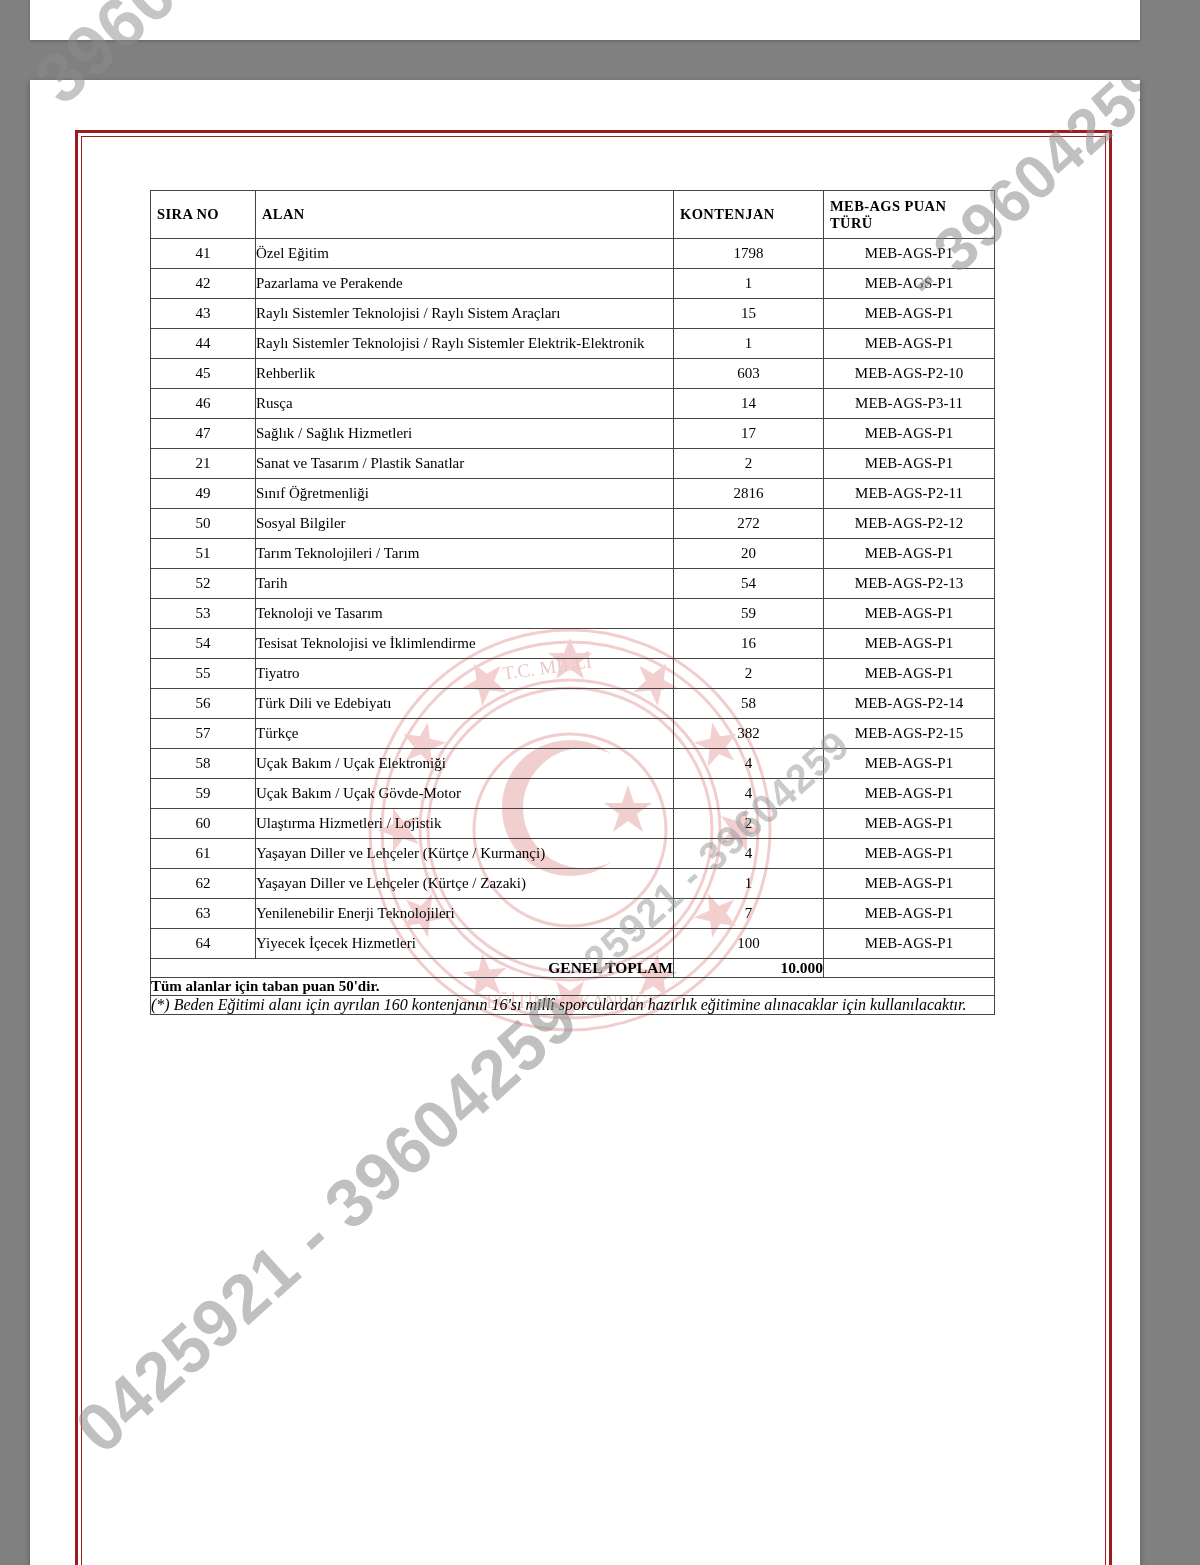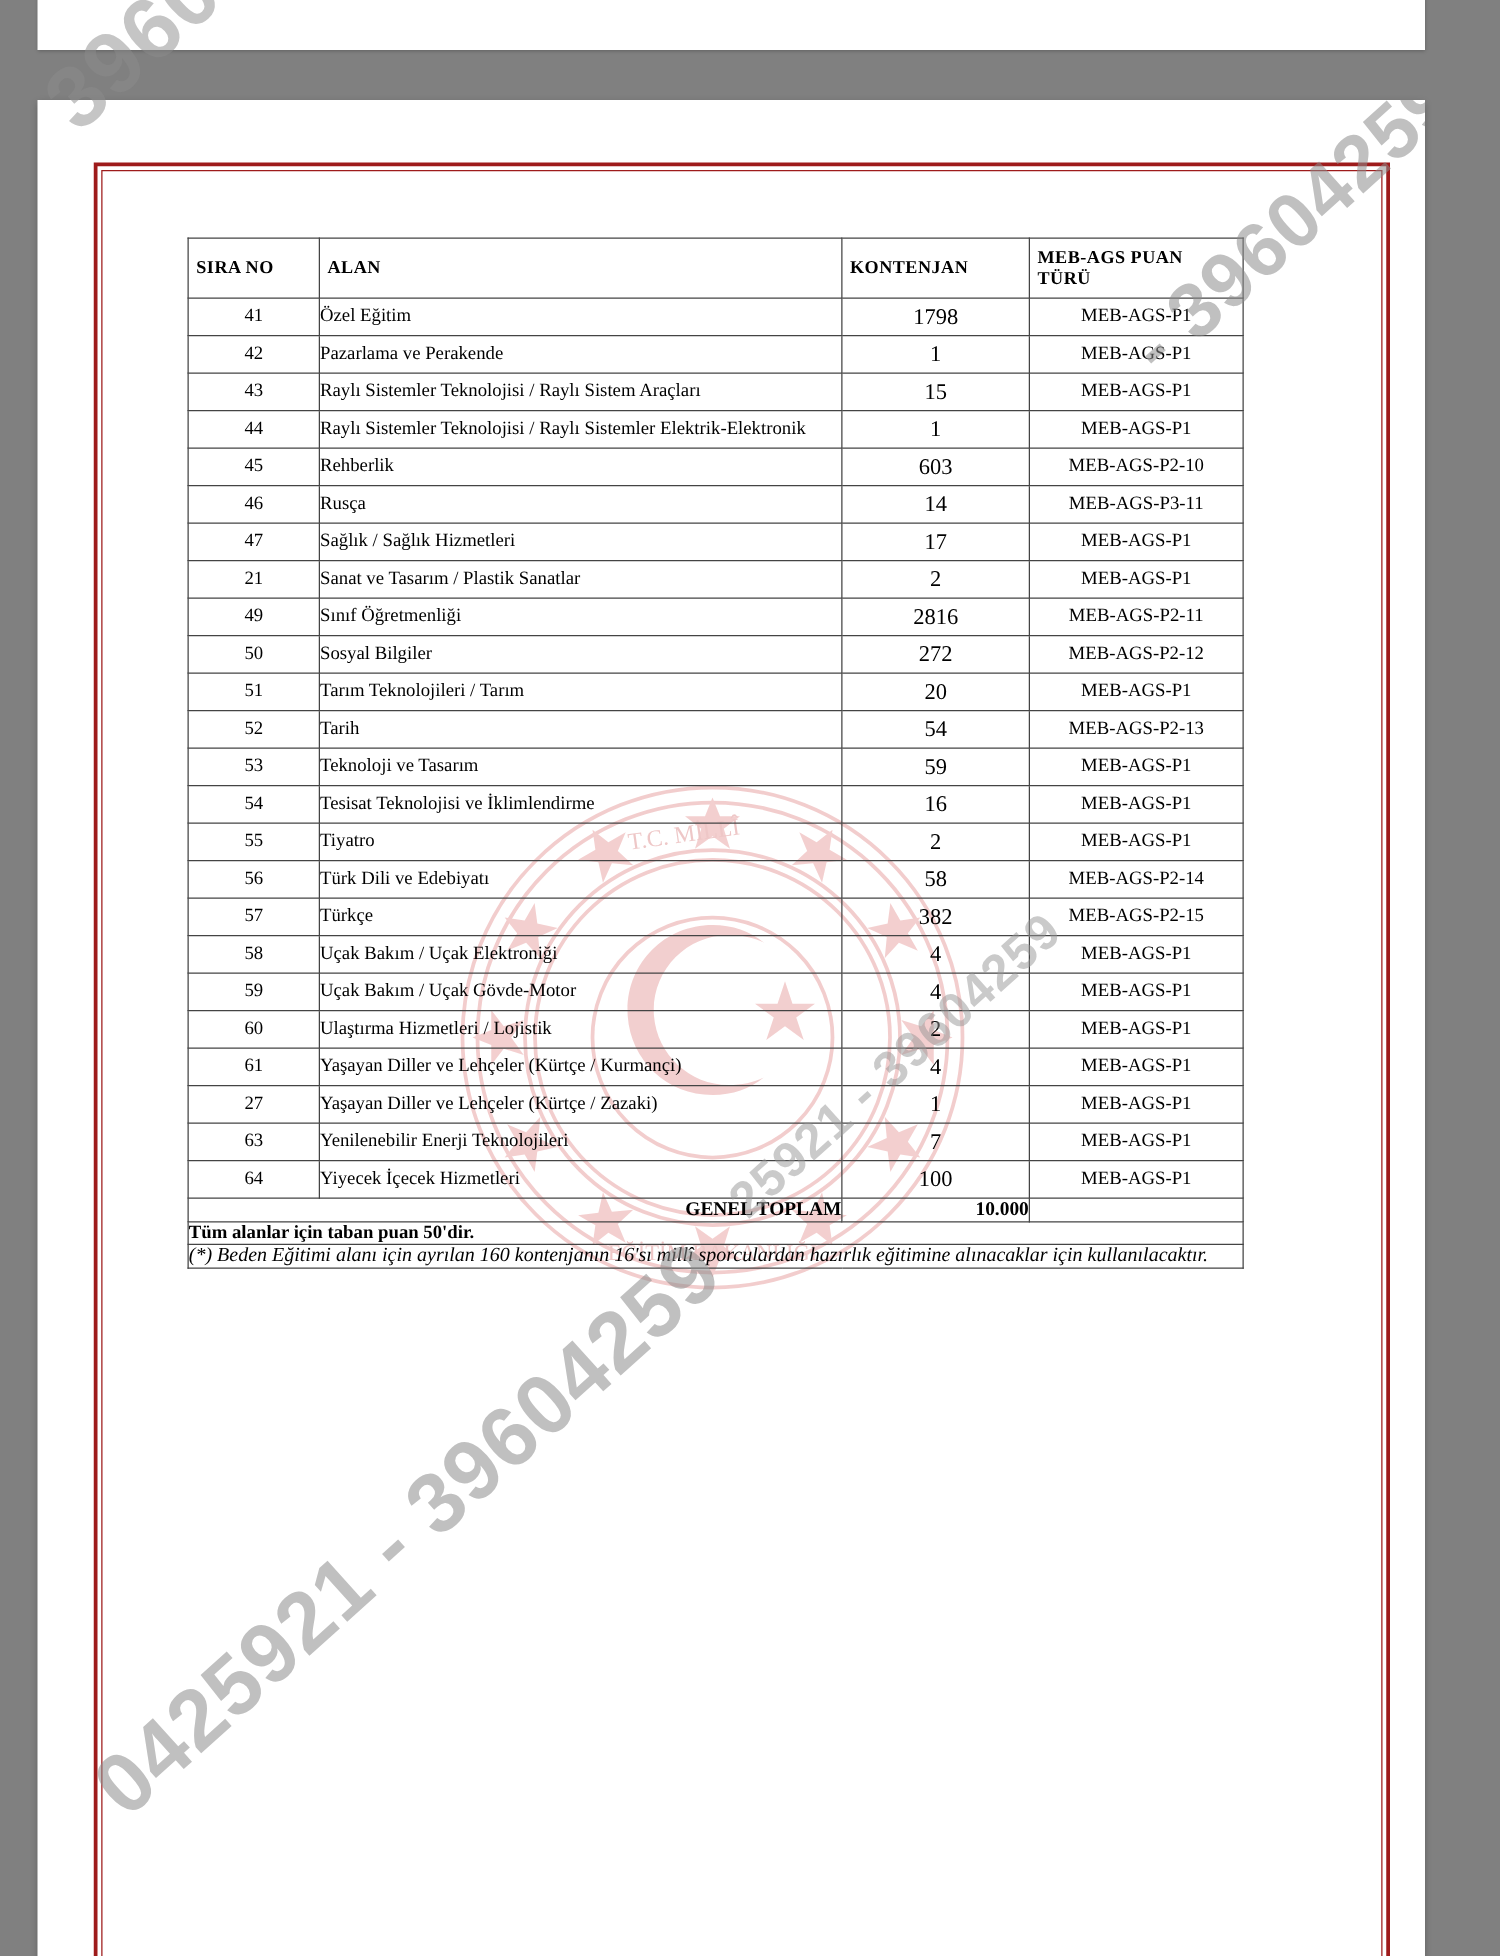--- a/index.html
+++ b/index.html
@@ -146,21 +146,21 @@
     height: 29px;
     font-size: 15px;
   }
   td.c-alan {
     text-align: left;
     padding-left: 10px;
     font-size: 15px;
   }
   td.c-kont {
     text-align: center;
-    font-size: 18px;
+    font-size: 15px;
     border-left: none;
   }
   td.c-puan {
     text-align: center;
     font-size: 15px;
   }
 
   tr.total-row td {
     border: 1px solid #444;
   }
@@ -368,21 +368,21 @@
               <td class="c-kont">2</td>
               <td class="c-puan">MEB-AGS-P1</td>
             </tr>
             <tr>
               <td class="c-sira">61</td>
               <td class="c-alan">Yaşayan Diller ve Lehçeler (Kürtçe / Kurmançi)</td>
               <td class="c-kont">4</td>
               <td class="c-puan">MEB-AGS-P1</td>
             </tr>
             <tr>
-              <td class="c-sira">27</td>
+              <td class="c-sira">62</td>
               <td class="c-alan">Yaşayan Diller ve Lehçeler (Kürtçe / Zazaki)</td>
               <td class="c-kont">1</td>
               <td class="c-puan">MEB-AGS-P1</td>
             </tr>
             <tr>
               <td class="c-sira">63</td>
               <td class="c-alan">Yenilenebilir Enerji Teknolojileri</td>
               <td class="c-kont">7</td>
               <td class="c-puan">MEB-AGS-P1</td>
             </tr>

